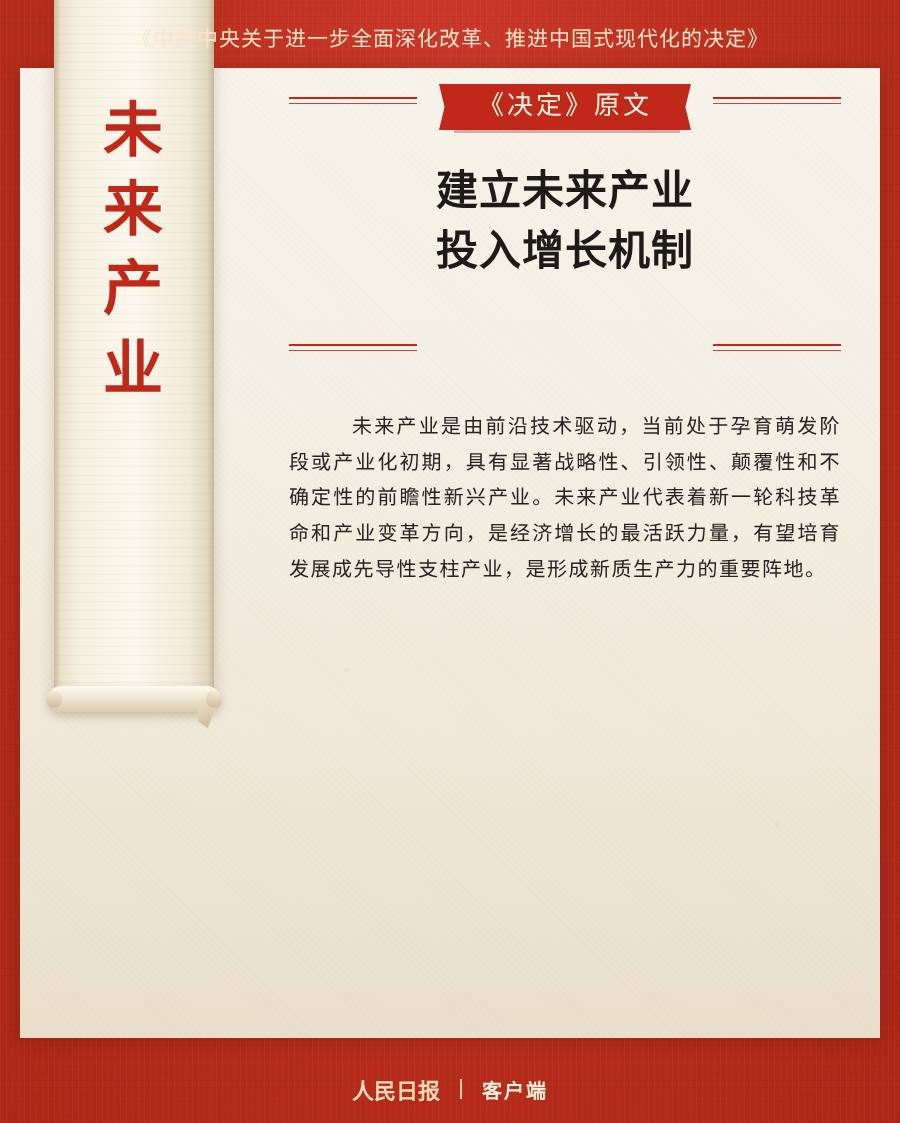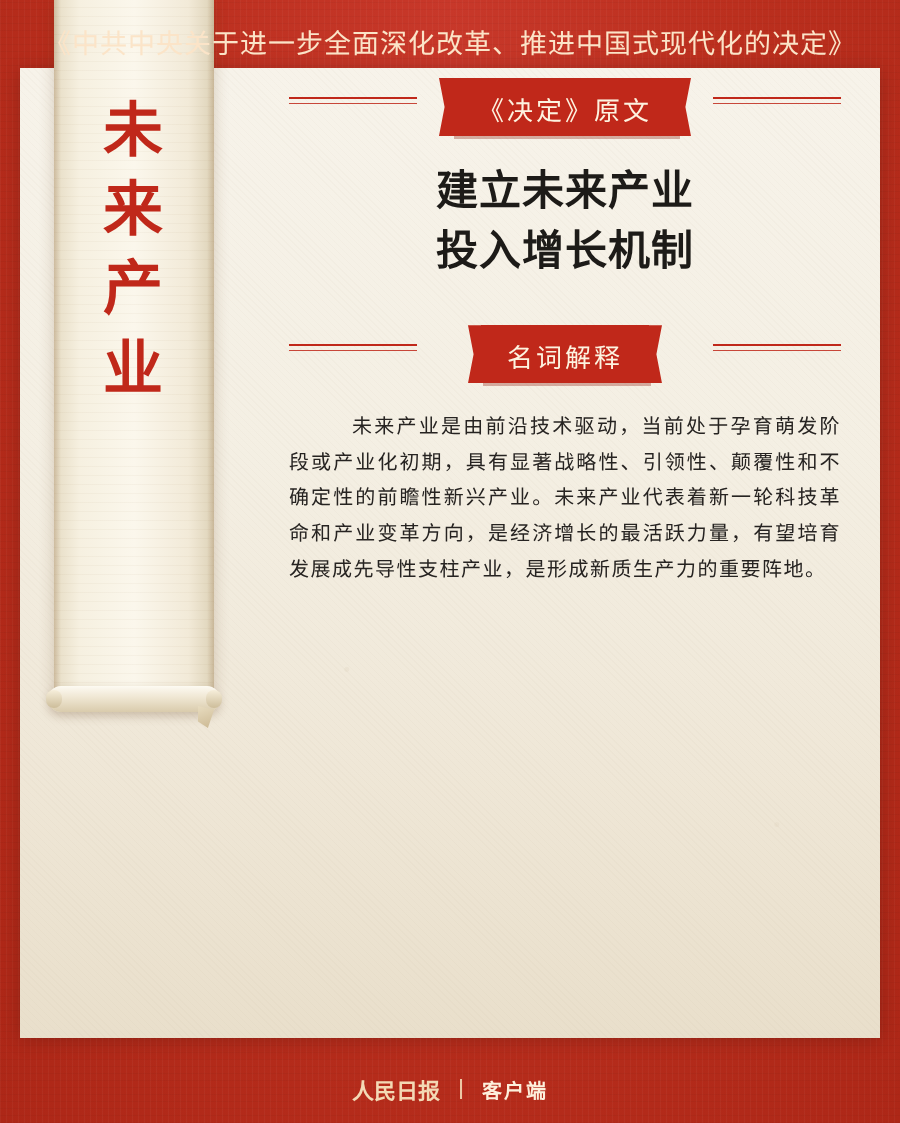--- a/index.html
+++ b/index.html
@@ -35,21 +35,21 @@
   }
 
   
   .header-title {
     position: absolute;
     top: 22px;
     left: 0;
     width: 900px;
     text-align: center;
     color: #fbe4c8;
-    font-size: 27px;
+    font-size: 21px;
     letter-spacing: 1px;
     font-family: "Liberation Serif", "DejaVu Serif", serif;
     z-index: 6;
     white-space: nowrap;
   }
 
   
   .paper {
     position: absolute;
     left: 20px;
@@ -189,21 +189,21 @@
   .banner-line.right { right: 4px; width: 128px; }
   .banner-line.thin-left { left: 4px; width: 128px; top: 35px; height: 1px; opacity: .85; }
   .banner-line.thin-right { right: 4px; width: 128px; top: 35px; height: 1px; opacity: .85; }
 
   .banner {
     position: relative;
     background: #c0281a;
     color: #fdf3e0;
     font-size: 26px;
     letter-spacing: 3px;
-    padding: 21px 26px 11px 26px;
+    padding: 9px 26px 11px 26px;
     line-height: 1;
     z-index: 2;
     box-shadow: 2px 3px 0 rgba(150,40,25,0.35);
     margin-top: 20px;
   }
   .banner::before,
   .banner::after {
     content: "";
     position: absolute;
     top: 0;
@@ -316,21 +316,20 @@
       <span>投入增长机制</span>
     </div>
 
     <div class="gap"></div>
 
     <div class="banner-wrap">
       <div class="banner-line left"></div>
       <div class="banner-line right"></div>
       <div class="banner-line thin-left"></div>
       <div class="banner-line thin-right"></div>
-      <div class="banner">名词解释</div>
     </div>
 
     <div class="explain">未来产业是由前沿技术驱动，当前处于孕育萌发阶段或产业化初期，具有显著战略性、引领性、颠覆性和不确定性的前瞻性新兴产业。未来产业代表着新一轮科技革命和产业变革方向，是经济增长的最活跃力量，有望培育发展成先导性支柱产业，是形成新质生产力的重要阵地。</div>
 
   </div>
 
   <div class="footer">
     <div class="footer-mark">人民日报</div>
     <div class="footer-divider"></div>
     <div class="footer-app">客户端</div>

